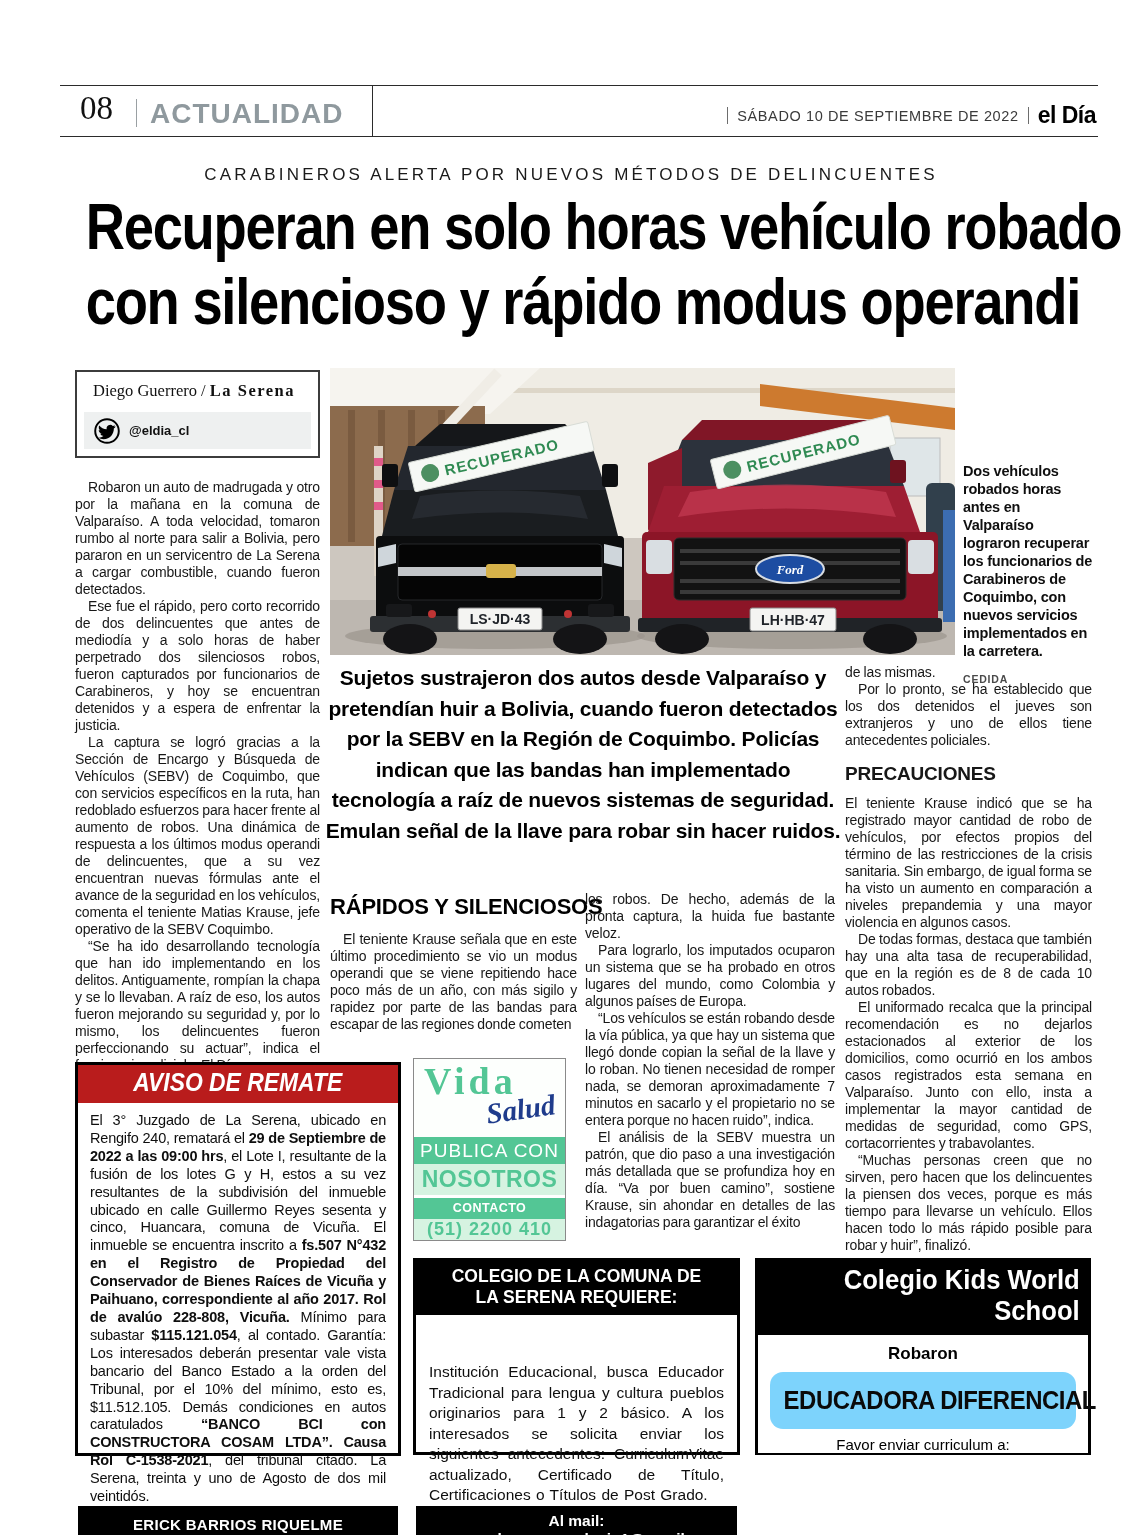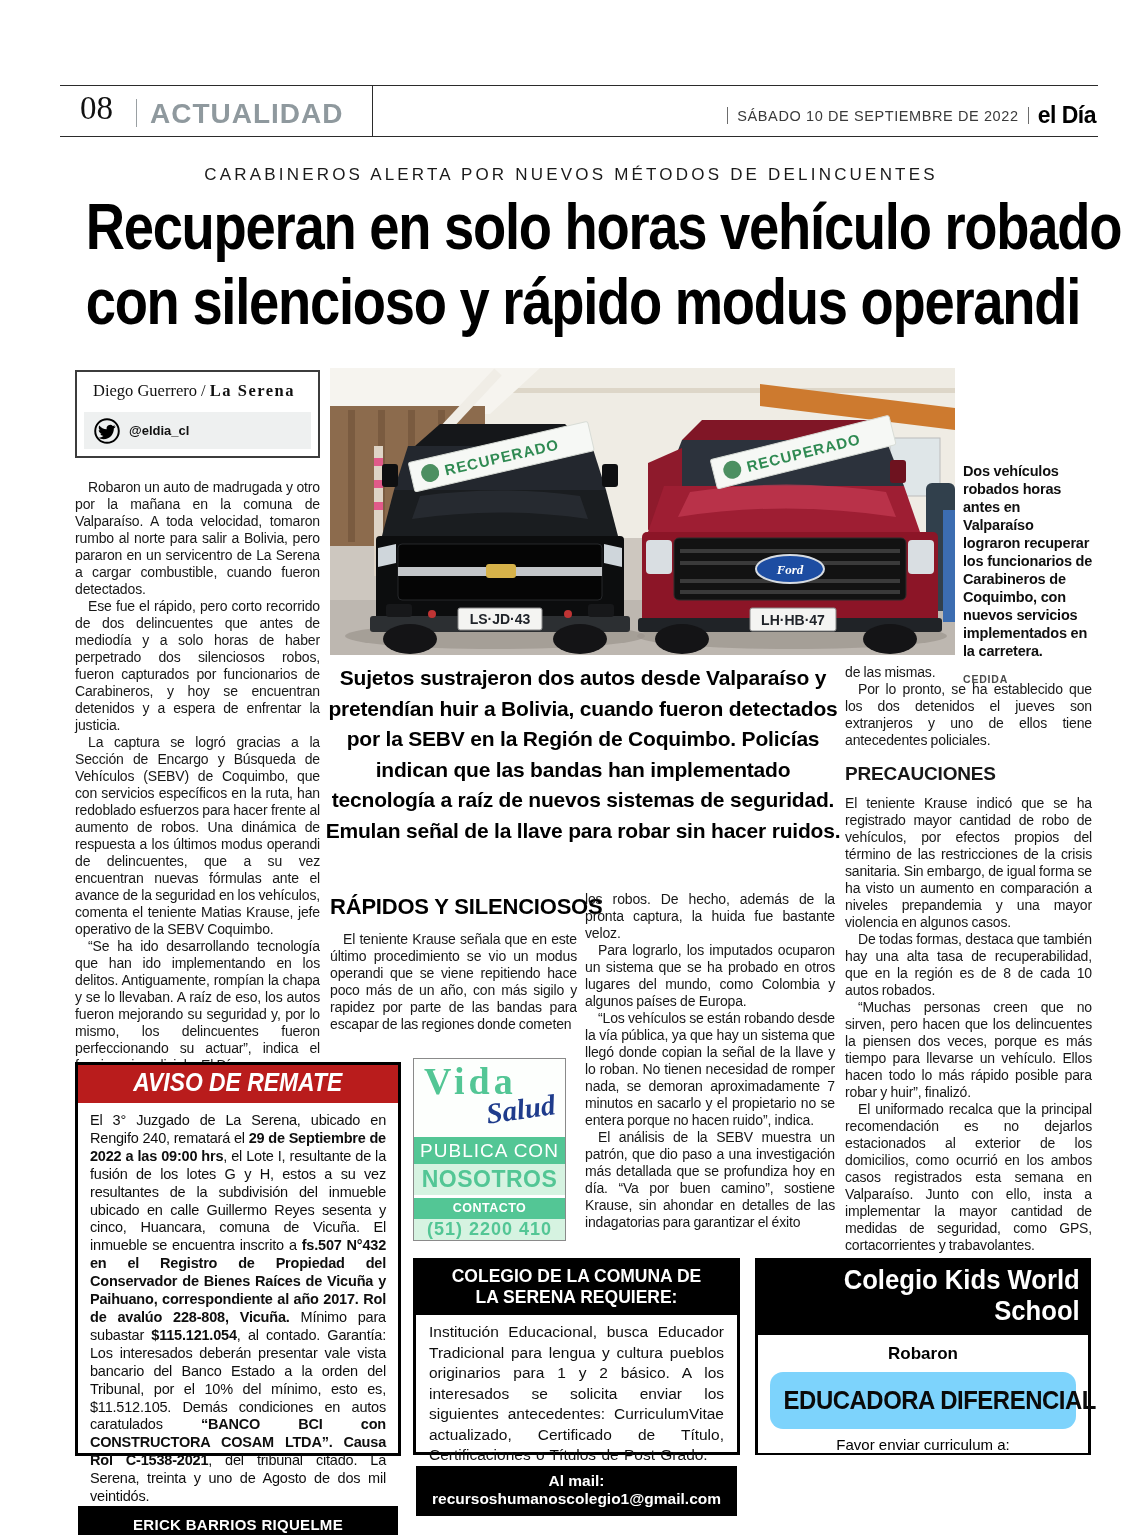--- a/index.html
+++ b/index.html
@@ -82,21 +82,21 @@
   .vida-gap { height:3px; background:#fff; }
   .vida-b3 { height:21px; line-height:21px; font-size:12.5px; font-weight:700; letter-spacing:0.5px; color:#fff; }
   .vida-b4 { flex:1; display:flex; align-items:center; justify-content:center; font-size:18px; font-weight:700; letter-spacing:1px; }
 
   
   .colegio { position:absolute; left:413px; top:1258px; width:327px; height:197px; border:3px solid #000;
              box-sizing:border-box; display:flex; flex-direction:column; background:#fff; }
   .colegio-header { background:#000; color:#fff; text-align:center; font-weight:700; font-size:17.5px;
                     line-height:21px; padding:5px 0 7px; }
   .colegio-body { flex:1; padding:7px 13px 0 13px; font-size:15.5px; line-height:20.5px; text-align:justify;
-                  word-spacing:1px; color:#0e0e0e; }
+                  word-spacing:1px; color:#0e0e0e;margin-top:40px; }
   .colegio-footer { background:#000; color:#fff; text-align:center; font-weight:700; font-size:15.5px; padding:6px 0 8px; }
 
   
   .kids { position:absolute; left:755px; top:1258px; width:336px; height:197px; background:#000;
           box-sizing:border-box; display:flex; flex-direction:column; padding:0 3px; }
   .kids-header { color:#fff; text-align:right; font-weight:700; font-size:27px; padding:7px 0 8px; }
   .kids-header span { display:inline-block; transform:scaleX(0.95); }
   .kids-mid { background:#fff; flex:1; text-align:center; }
   .kids-necesita { margin-top:9px; font-weight:700; font-size:17px; color:#000; }
   .kids-highlight { margin:8px 12px 7px 12px; background:#7dd3fc; border-radius:13px; padding:13px 0;
@@ -256,22 +256,22 @@
 
   <div class="col col4 continues">
     <div data-list="article.col4_top_paragraphs">
         <p>de las mismas.</p>
         <p>Por lo pronto, se ha establecido que los dos detenidos el jueves son extranjeros y uno de ellos tiene antecedentes policiales.</p>
       </div>
     <h3>PRECAUCIONES</h3>
     <div data-list="article.col4_bottom_paragraphs">
         <p>El teniente Krause indicó que se ha registrado mayor cantidad de robo de vehículos, por efectos propios del término de las restricciones de la crisis sanitaria. Sin embargo, de igual forma se ha visto un aumento en comparación a niveles prepandemia y una mayor violencia en algunos casos.</p>
         <p>De todas formas, destaca que también hay una alta tasa de recuperabilidad, que en la región es de 8 de cada 10 autos robados.</p>
+        <p>El uniformado recalca que la principal recomendación es no dejarlos estacionados al exterior de los domicilios, como ocurrió en los ambos casos registrados esta semana en Valparaíso. Junto con ello, insta a implementar la mayor cantidad de medidas de seguridad, como GPS, cortacorrientes y trabavolantes.</p>
         <p>“Muchas personas creen que no sirven, pero hacen que los delincuentes la piensen dos veces, porque es más tiempo para llevarse un vehículo. Ellos hacen todo lo más rápido posible para robar y huir”, finalizó.</p>
-        <p>El uniformado recalca que la principal recomendación es no dejarlos estacionados al exterior de los domicilios, como ocurrió en los ambos casos registrados esta semana en Valparaíso. Junto con ello, insta a implementar la mayor cantidad de medidas de seguridad, como GPS, cortacorrientes y trabavolantes.</p>
       </div>
   </div>
 
   <div class="remate">
     <div class="remate-header">
       <span>AVISO DE REMATE</span>
     </div>
     <div class="remate-body"><span>El 3° Juzgado de La Serena, ubicado en Rengifo 240, rematará el </span><b>29 de Septiembre de 2022 a las 09:00 hrs</b><span>, el Lote I, resultante de la fusión de los lotes G y H, estos a su vez resultantes de la subdivisión del inmueble ubicado en calle Guillermo Reyes sesenta y cinco, Huancara, comuna de Vicuña. El inmueble se encuentra inscrito a </span><b>fs.507 N°432 en el Registro de Propiedad del Conservador de Bienes Raíces de Vicuña y Paihuano, correspondiente al año 2017. Rol de avalúo 228-808, Vicuña.</b><span> Mínimo para subastar </span><b>$115.121.054</b><span>, al contado. Garantía: Los interesados deberán presentar vale vista bancario del Banco Estado a la orden del Tribunal, por el 10% del mínimo, esto es, $11.512.105. Demás condiciones en autos caratulados </span><b>“BANCO BCI con CONSTRUCTORA COSAM LTDA”. Causa Rol C-1538-2021</b><span>, del tribunal citado. La Serena, treinta y uno de Agosto de dos mil veintidós.</span></div>
     <div class="remate-footer">
       <div>ERICK BARRIOS RIQUELME</div>

